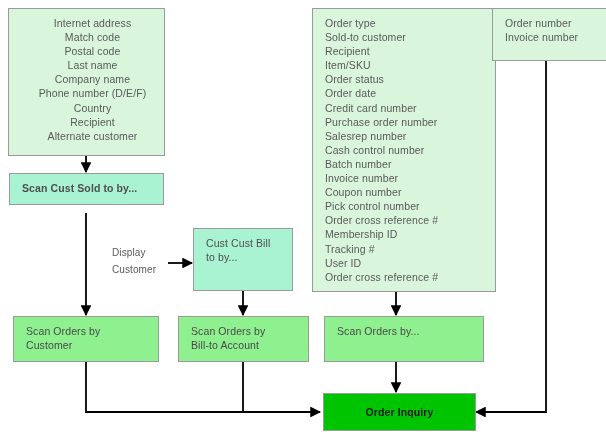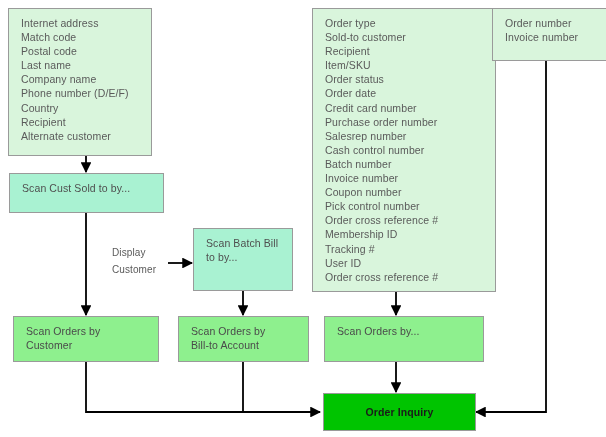--- a/index.html
+++ b/index.html
@@ -95,21 +95,21 @@
       <path d="M 86 362 L 86 412 L 320 412" marker-end="url(#arrow)"></path>
 
       <path d="M 243 362 L 243 412"></path>
 
       <path d="M 396 362 L 396 392" marker-end="url(#arrow)"></path>
 
       <path d="M 546 61 L 546 412 L 476 412" marker-end="url(#arrow)"></path>
     </g>
   </svg>
 
-  <div class="node list" style="left:8px; top:8px; width:144px; height:148px;">Internet address
+  <div class="node list" style="left:8px; top:8px; width:157px; height:148px;text-align:center;">Internet address
 Match code
 Postal code
 Last name
 Company name
 Phone number (D/E/F)
 Country
 Recipient
 Alternate customer</div>
 
   <div class="node list" style="left:312px; top:8px; width:184px; height:284px;">Order type
@@ -128,23 +128,23 @@
 Pick control number
 Order cross reference #
 Membership ID
 Tracking #
 User ID
 Order cross reference #</div>
 
   <div class="node list" style="left:492px; top:8px; width:124px; height:53px;">Order number
 Invoice number</div>
 
-  <div class="node scan-cust" style="left:9px; top:173px; width:155px; height:40px;">Scan Cust Sold to by...</div>
+  <div class="node scan-cust" style="left:9px; top:173px; width:155px; height:32px;font-weight:bold;">Scan Cust Sold to by...</div>
 
-  <div class="node scan-cust" style="left:193px; top:228px; width:100px; height:63px;">Scan Batch Bill
+  <div class="node scan-cust" style="left:193px; top:228px; width:100px; height:63px;">Cust Cust Bill
 to by...</div>
 
   <div class="node scan-orders" style="left:13px; top:316px; width:146px; height:46px;">Scan Orders by
 Customer</div>
 
   <div class="node scan-orders" style="left:178px; top:316px; width:131px; height:46px;">Scan Orders by
 Bill-to Account</div>
 
   <div class="node terminal" style="left:323px; top:393px; width:153px; height:38px;">Order Inquiry</div>
 

